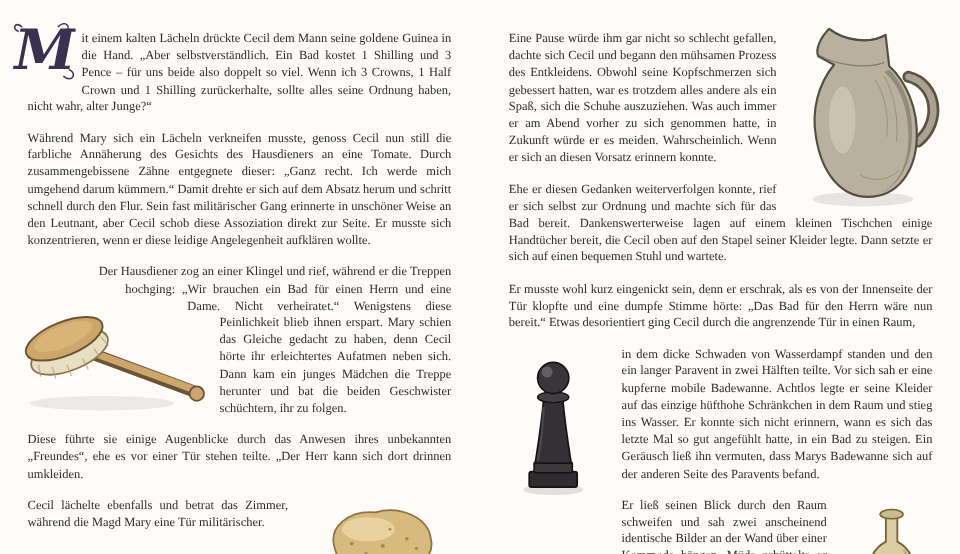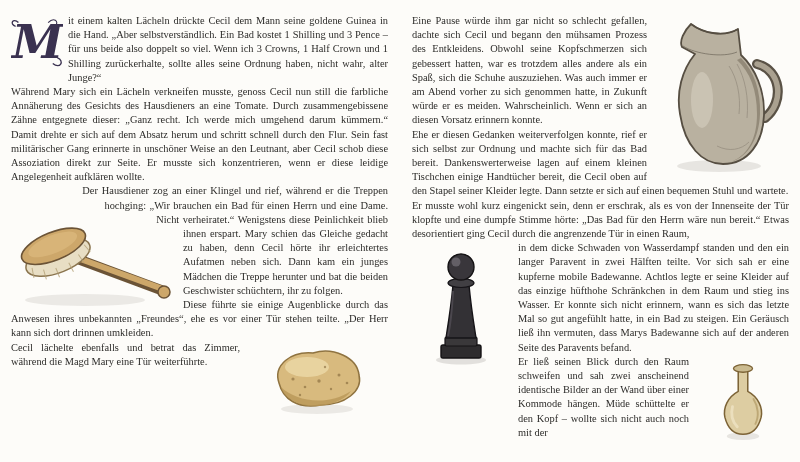--- a/index.html
+++ b/index.html
@@ -20,21 +20,21 @@
     color: #2d2c2a;
   }
   .col {
     width: 377px;
     font-size: 10.4px;
     line-height: 14.2px;
     text-align: justify;
     hyphens: auto;
     -webkit-hyphens: auto;
   }
-  .para { margin: 0; font-family: Liberation Serif, serif; }
+  .para { margin: 12px; font-family: Liberation Serif, serif; }
 
   
   .dropcap-float {
     float: left;
     width: 52px; height: 56px;
     margin: 1px 5px 0 0;
   }
   .brush-float {
     float: left;
     width: 172px; height: 126px;
@@ -119,21 +119,21 @@
             <circle cx="38" cy="44" r="1.3"></circle>
             <circle cx="52" cy="38" r="1.7"></circle>
           <circle cx="64" cy="46" r="1.2"></circle>
             <circle cx="72" cy="32" r="1.5"></circle>
             <circle cx="58" cy="24" r="1.2"></circle>
           <circle cx="33" cy="52" r="1.2"></circle>
             <circle cx="80" cy="40" r="1.3"></circle>
         </g>
       </svg>
     </div>
-    <p class="para">Cecil lächelte ebenfalls und betrat das Zimmer, während die Magd Mary eine Tür weiterführte.</p>
+    <p class="para">Cecil lächelte ebenfalls und betrat das Zimmer, während die Magd Mary eine Tür militärischer.</p>
   </div>
 
   <div class="col">
 
     <div class="jug-float">
       <svg viewBox="0 0 132 160" width="132" height="160">
         <ellipse cx="62" cy="152" rx="42" ry="6" fill="#4a443c" opacity="0.12"></ellipse>
         <path d="M100 50 C124 56 128 88 108 104" fill="none" stroke="#5a5246" stroke-width="10" stroke-linecap="round"></path>
         <path d="M100 50 C124 56 128 88 108 104" fill="none" stroke="#aaa190" stroke-width="5.5" stroke-linecap="round"></path>
         <path d="M34 10 C27 17 22 27 25 33 L38 40 C25 56 19 78 23 100 C28 132 45 150 66 150 C92 150 106 128 107 101 C108 76 98 54 84 41 L81 15 C68 23 47 20 34 10 Z" fill="#b9b1a0" stroke="#564e42" stroke-width="1.8" stroke-linejoin="round"></path>

